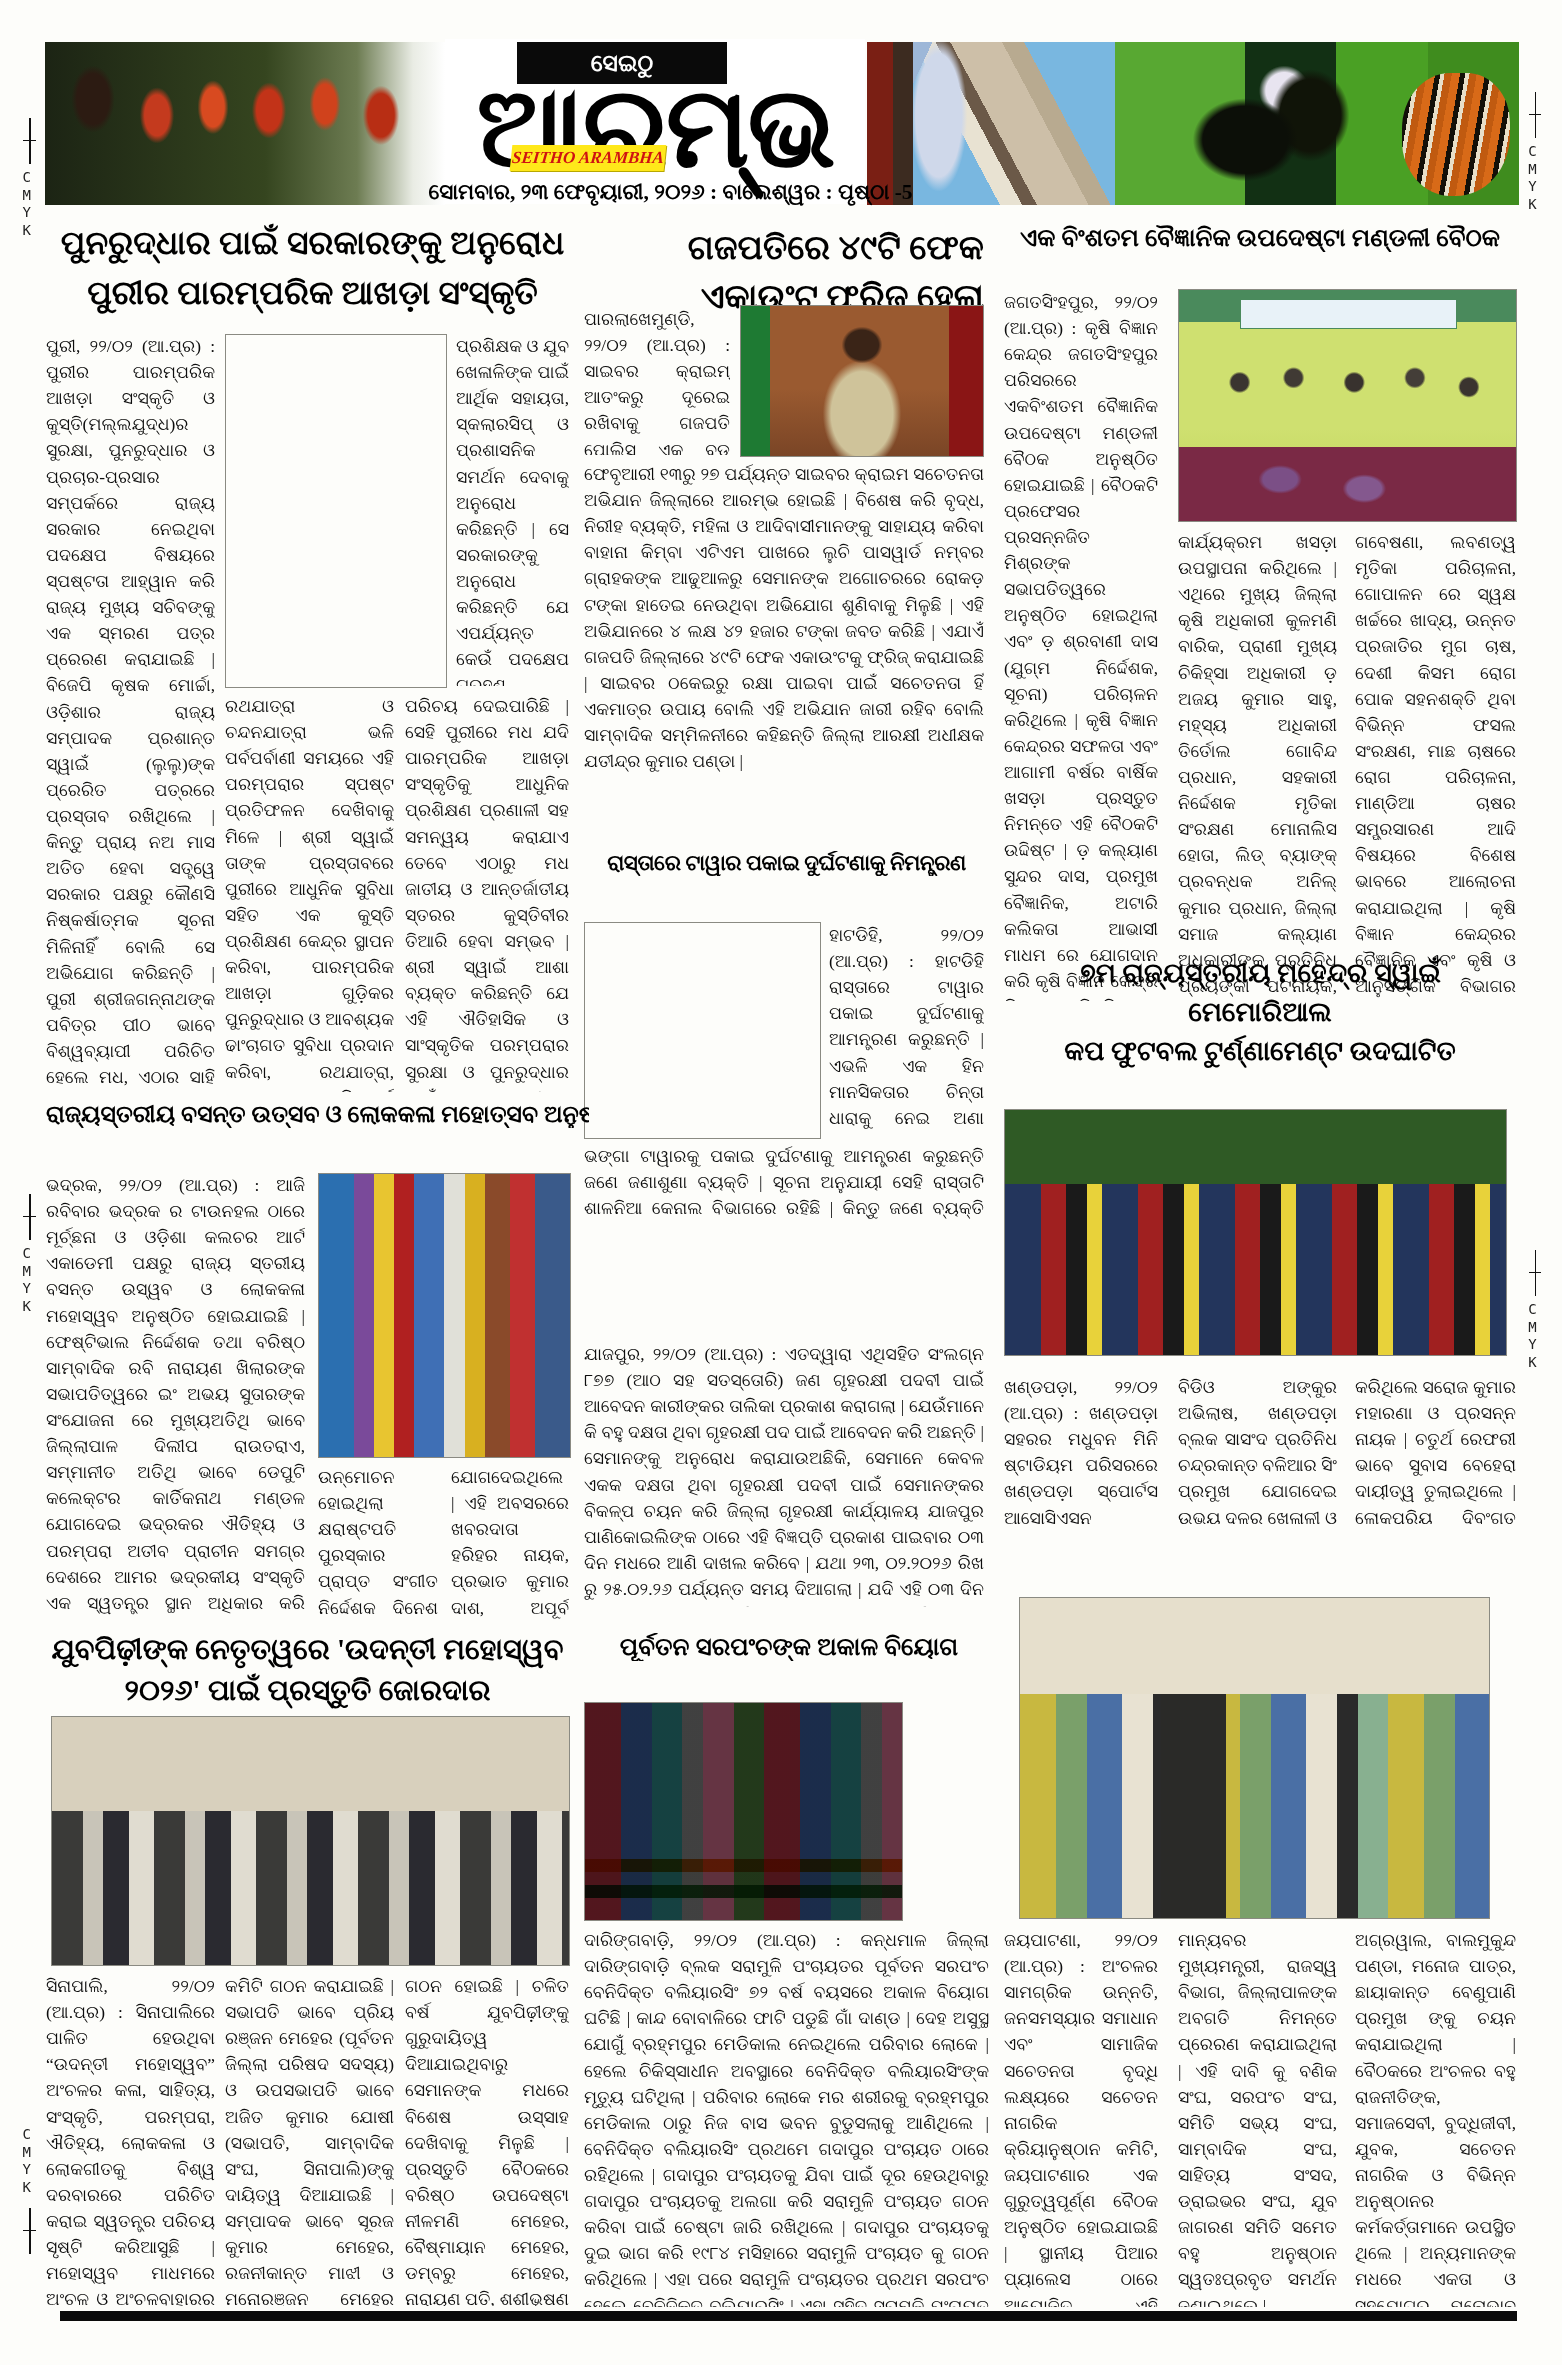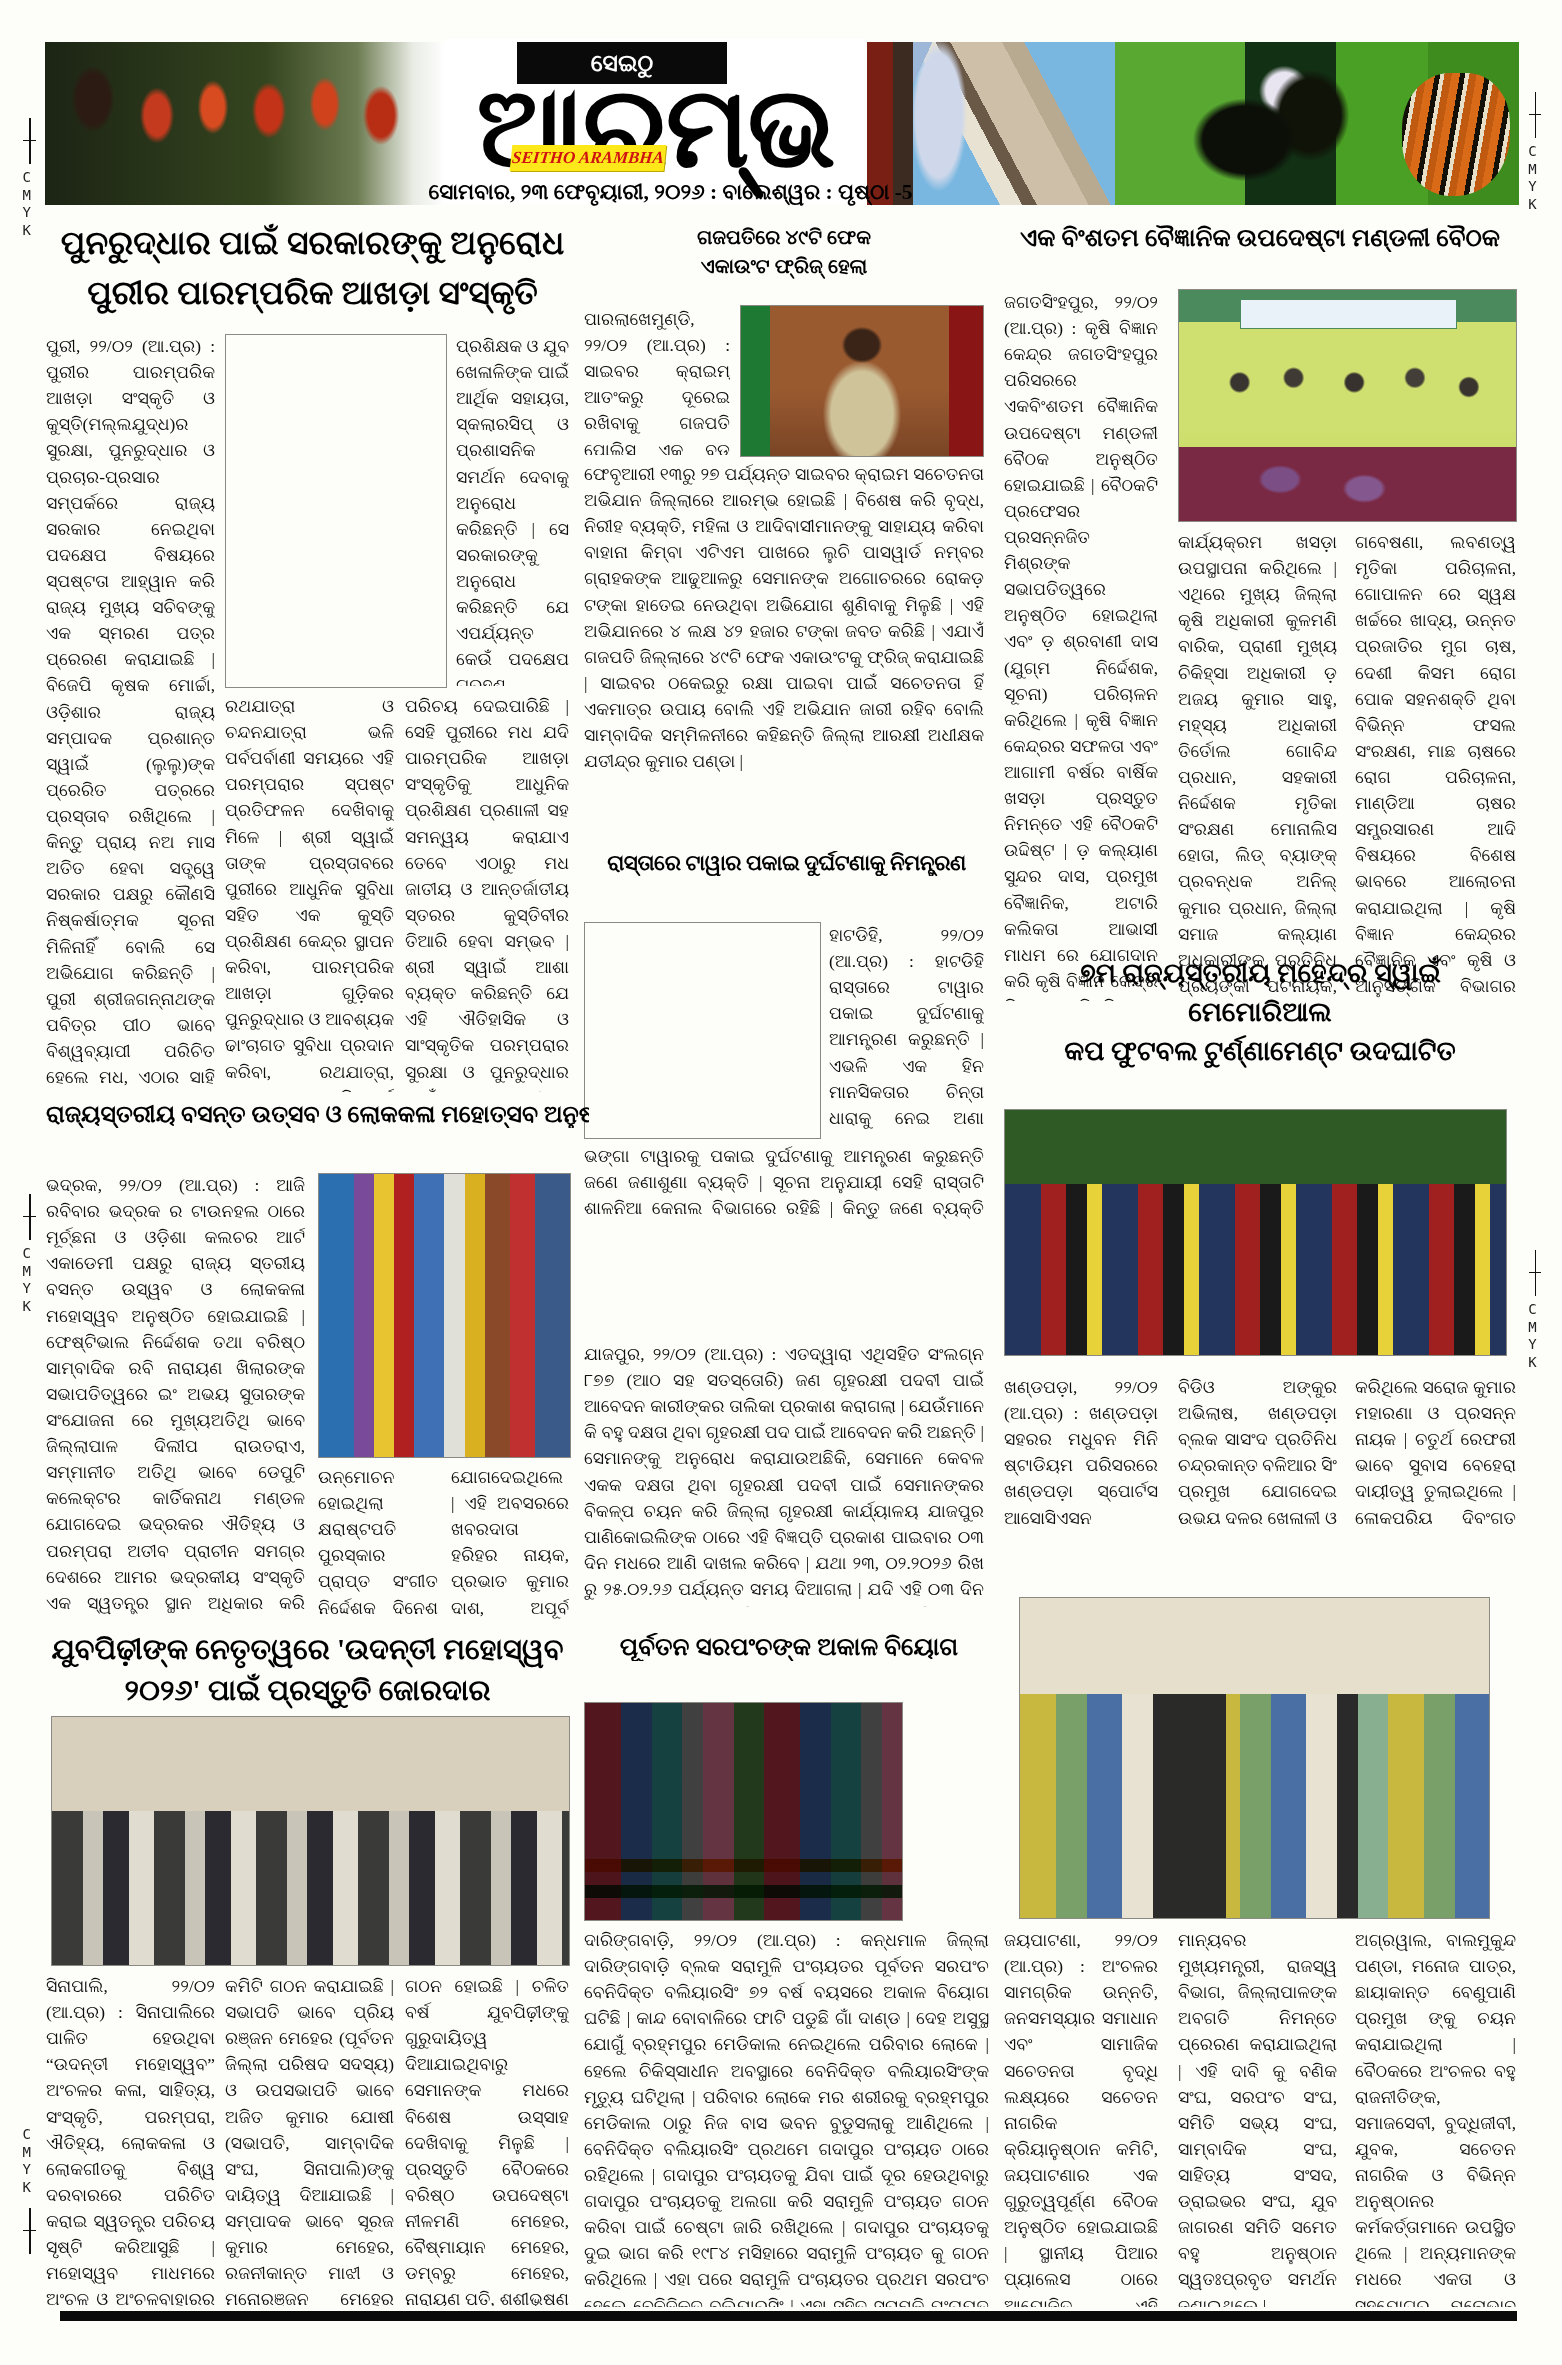--- a/index.html
+++ b/index.html
@@ -161,21 +161,21 @@
   <div class="hl" style="left:46px;top:219px;width:533px;font-size:33px;line-height:1.5;">
     <span class="l">ପୁନରୁଦ୍ଧାର ପାଇଁ ସରକାରଙ୍କୁ ଅନୁରୋଧ</span>
     <span class="l">ପୁରୀର ପାରମ୍ପରିକ ଆଖଡ଼ା ସଂସ୍କୃତି</span>
   </div>
   <div class="col" style="left:46px;top:333px;width:169px;height:758px;">ପୁରୀ, ୨୨/୦୨ (ଆ.ପ୍ର) : ପୁରୀର ପାରମ୍ପରିକ ଆଖଡ଼ା ସଂସ୍କୃତି ଓ କୁସ୍ତି(ମଲ୍ଲଯୁଦ୍ଧ)ର ସୁରକ୍ଷା, ପୁନରୁଦ୍ଧାର ଓ ପ୍ରଚାର-ପ୍ରସାର ସମ୍ପର୍କରେ ରାଜ୍ୟ ସରକାର ନେଇଥିବା ପଦକ୍ଷେପ ବିଷୟରେ ସ୍ପଷ୍ଟତା ଆହ୍ୱାନ କରି ରାଜ୍ୟ ମୁଖ୍ୟ ସଚିବଙ୍କୁ ଏକ ସ୍ମରଣ ପତ୍ର ପ୍ରେରଣ କରାଯାଇଛି | ବିଜେପି କୃଷକ ମୋର୍ଚ୍ଚା, ଓଡ଼ିଶାର ରାଜ୍ୟ ସମ୍ପାଦକ ପ୍ରଶାନ୍ତ ସ୍ୱାଇଁ (ଲୁଲୁ)ଙ୍କ ପ୍ରେରିତ ପତ୍ରରେ ପ୍ରସ୍ତାବ ରଖିଥିଲେ | କିନ୍ତୁ ପ୍ରାୟ ନଅ ମାସ ଅତିତ ହେବା ସତ୍ତ୍ୱେ ସରକାର ପକ୍ଷରୁ କୌଣସି ନିଷ୍କର୍ଷାତ୍ମକ ସୂଚନା ମିଳିନାହିଁ ବୋଲି ସେ ଅଭିଯୋଗ କରିଛନ୍ତି | ପୁରୀ ଶ୍ରୀଜଗନ୍ନାଥଙ୍କ ପବିତ୍ର ପୀଠ ଭାବେ ବିଶ୍ୱବ୍ୟାପୀ ପରିଚିତ ହେଲେ ମଧ, ଏଠାର ସାହି ପରମ୍ପରାରେ ଆଖଡ଼ା ସଂସ୍କୃତି ଏକ ଅବିଚ୍ଛିନ୍ନ ଅଂଶ ଭାବେ ପ୍ରାଚୀନକାଳରୁ ବର୍ତମାନ ପର୍ଯ୍ୟନ୍ତ ଅବସ୍ଥିତ | ଦୋଳମଣ୍ଡପ ସାହି, ମାର୍କଣ୍ଡେଶ୍ୱର ସାହି, ହରଚଣ୍ଡୀ ସାହି ପ୍ରମୁଖ ଅଂଚଳରେ ଅବସ୍ଥିତ ଆଖଡ଼ାଗୁଡ଼ିକ କେବଳ କ୍ରୀଡ଼ା କେନ୍ଦ୍ର ନୁହେଁ; ସେଗୁଡ଼ିକ ଶାରୀରିକ ସାମର୍ଥ୍ୟ, ଶୃଙ୍ଖଳା, ସାମାଜିକ</div>
   <div id="ph-akhada" class="photo" style="left:225px;top:334px;width:220px;height:352px;"></div>
   <div class="col" style="left:456px;top:333px;width:113px;height:353px;">ପ୍ରଶିକ୍ଷକ ଓ ଯୁବ ଖେଳାଳିଙ୍କ ପାଇଁ ଆର୍ଥିକ ସହାୟତା, ସ୍କଲାରସିପ୍ ଓ ପ୍ରଶାସନିକ ସମର୍ଥନ ଦେବାକୁ ଅନୁରୋଧ କରିଛନ୍ତି | ସେ ସରକାରଙ୍କୁ ଅନୁରୋଧ କରିଛନ୍ତି ଯେ ଏପର୍ଯ୍ୟନ୍ତ କେଉଁ ପଦକ୍ଷେପ ଗ୍ରହଣ କରାଯାଇଛି, କୌଣସି ନୂତନ ଯୋଜନା କିମ୍ବା ବଜେଟ୍ ବିନିଯୋଗ ହୋଇଛି କି</div>
   <div class="col" style="left:225px;top:693px;width:169px;height:399px;">ରଥଯାତ୍ରା ଓ ଚନ୍ଦନଯାତ୍ରା ଭଳି ପର୍ବପର୍ବାଣୀ ସମୟରେ ଏହି ପରମ୍ପରାର ସ୍ପଷ୍ଟ ପ୍ରତିଫଳନ ଦେଖିବାକୁ ମିଳେ | ଶ୍ରୀ ସ୍ୱାଇଁ ତାଙ୍କ ପ୍ରସ୍ତାବରେ ପୁରୀରେ ଆଧୁନିକ ସୁବିଧା ସହିତ ଏକ କୁସ୍ତି ପ୍ରଶିକ୍ଷଣ କେନ୍ଦ୍ର ସ୍ଥାପନ କରିବା, ପାରମ୍ପରିକ ଆଖଡ଼ା ଗୁଡ଼ିକର ପୁନରୁଦ୍ଧାର ଓ ଆବଶ୍ୟକ ଢାଂଚାଗତ ସୁବିଧା ପ୍ରଦାନ କରିବା, ରଥଯାତ୍ରା, ଚନ୍ଦନଯାତ୍ରା ଆଦି ପର୍ବ ସମୟରେ ନିୟମିତ କୁସ୍ତି ପ୍ରତିଯୋଗିତା ଆୟୋଜନ କରିବା, ସ୍କୁଲ ଓ କଲେଜରେ କୁସ୍ତିକୁ ଐଚ୍ଛିକ ବିଷୟ ଭାବେ ଅନ୍ତର୍ଭୁକ୍ତ କରାଇବା ସହ ପର୍ଯ୍ୟଟନ ନୀତି ସହ ଆଖଡ଼ା ସଂସ୍କୃତିର ସମନ୍ୱୟ ରକ୍ଷାକରି</div>
   <div class="col" style="left:405px;top:693px;width:164px;height:399px;">ପରିଚୟ ଦେଇପାରିଛି | ସେହି ପୁରୀରେ ମଧ ଯଦି ପାରମ୍ପରିକ ଆଖଡ଼ା ସଂସ୍କୃତିକୁ ଆଧୁନିକ ପ୍ରଶିକ୍ଷଣ ପ୍ରଣାଳୀ ସହ ସମନ୍ୱୟ କରାଯାଏ ତେବେ ଏଠାରୁ ମଧ ଜାତୀୟ ଓ ଆନ୍ତର୍ଜାତୀୟ ସ୍ତରର କୁସ୍ତିବୀର ତିଆରି ହେବା ସମ୍ଭବ | ଶ୍ରୀ ସ୍ୱାଇଁ ଆଶା ବ୍ୟକ୍ତ କରିଛନ୍ତି ଯେ ଏହି ଐତିହାସିକ ଓ ସାଂସ୍କୃତିକ ପରମ୍ପରାର ସୁରକ୍ଷା ଓ ପୁନରୁଦ୍ଧାର ପାଇଁ ସରକାର ଶୀଘ୍ର ଏକ ସ୍ପଷ୍ଟ ରୋଡମ୍ୟାପ ପ୍ରକାଶ କରିବେ | ଦ୍ୱାରା ପୁରୀର ଯୁବପିଢ଼ି ନିଜ ଐତିହ୍ୟ ସହ ଜଡିତ ହୋଇ ଖେଳ କ୍ଷେତ୍ରରେ ନୂତନ ସଫଳତା ଅର୍ଜନ କରିପାରିବେ ବୋଲି ସେ ମତ ପ୍ରକାଶ କରିଛନ୍ତି |</div>
 
-  <div class="hl" style="left:584px;top:223px;width:400px;font-size:20px;line-height:1.45;">
+  <div class="hl" style="left:584px;top:223px;width:400px;font-size:34px;line-height:1.45;text-align:right;">
     <span class="l">ଗଜପତିରେ ୪୯ଟି ଫେକ</span>
     <span class="l">ଏକାଉଂଟ ଫ୍ରିଜ୍ ହେଲା</span>
   </div>
   <div class="col" style="left:584px;top:306px;width:146px;height:149px;">ପାରଲାଖେମୁଣ୍ଡି, ୨୨/୦୨ (ଆ.ପ୍ର) : ସାଇବର କ୍ରାଇମ୍ ଆତଂକରୁ ଦୂରେଇ ରଖିବାକୁ ଗଜପତି ପୋଲିସ ଏକ ବଡ ଅଭିଯାନ ଆରମ୍ଭ କରିଛି | ନିକଟରେ ବିଭିନ୍ନ ସାଧାରଣ ଏକାଉଂଟରୁ ଲକ୍ଷଲକ୍ଷ ଟଙ୍କା ଗାଏବ ଅଭିଯୋଗ ପରେ ଗଜପତି ପୋଲିସ ତନାଘନା ତଦନ୍ତ ଆରମ୍ଭ କରିଛି |</div>
   <div id="ph-police" class="photo" style="left:740px;top:305px;width:242px;height:150px;"></div>
   <div class="col" style="left:584px;top:461px;width:400px;height:378px;">ଫେବୃଆରୀ ୧୩ରୁ ୨୭ ପର୍ଯ୍ୟନ୍ତ ସାଇବର କ୍ରାଇମ ସଚେତନତା ଅଭିଯାନ ଜିଲ୍ଲାରେ ଆରମ୍ଭ ହୋଇଛି | ବିଶେଷ କରି ବୃଦ୍ଧ, ନିରୀହ ବ୍ୟକ୍ତି, ମହିଳା ଓ ଆଦିବାସୀମାନଙ୍କୁ ସାହାଯ୍ୟ କରିବା ବାହାନା କିମ୍ବା ଏଟିଏମ ପାଖରେ ଲୁଚି ପାସୱାର୍ଡ ନମ୍ବର ଗ୍ରାହକଙ୍କ ଆଢୁଆଳରୁ ସେମାନଙ୍କ ଅଗୋଚରରେ ରୋକଡ଼ ଟଙ୍କା ହାତେଇ ନେଉଥିବା ଅଭିଯୋଗ ଶୁଣିବାକୁ ମିଳୁଛି | ଏହି ଅଭିଯାନରେ ୪ ଲକ୍ଷ ୪୨ ହଜାର ଟଙ୍କା ଜବତ କରିଛି | ଏଯାଏଁ ଗଜପତି ଜିଲ୍ଲାରେ ୪୯ଟି ଫେକ ଏକାଉଂଟକୁ ଫ୍ରିଜ୍ କରାଯାଇଛି | ସାଇବର ଠକେଇରୁ ରକ୍ଷା ପାଇବା ପାଇଁ ସଚେତନତା ହିଁ ଏକମାତ୍ର ଉପାୟ ବୋଲି ଏହି ଅଭିଯାନ ଜାରୀ ରହିବ ବୋଲି ସାମ୍ବାଦିକ ସମ୍ମିଳନୀରେ କହିଛନ୍ତି ଜିଲ୍ଲା ଆରକ୍ଷୀ ଅଧୀକ୍ଷକ ଯତୀନ୍ଦ୍ର କୁମାର ପଣ୍ଡା |</div>
 
   <div class="hl" style="left:1004px;top:224px;width:512px;font-size:24.6px;white-space:nowrap;overflow:hidden;">ଏକ ବିଂଶତମ ବୈଜ୍ଞାନିକ ଉପଦେଷ୍ଟା ମଣ୍ଡଳୀ ବୈଠକ</div>
   <div class="col" style="left:1004px;top:289px;width:154px;height:712px;">ଜଗତସିଂହପୁର, ୨୨/୦୨ (ଆ.ପ୍ର) : କୃଷି ବିଜ୍ଞାନ କେନ୍ଦ୍ର ଜଗତସିଂହପୁର ପରିସରରେ ଏକବିଂଶତମ ବୈଜ୍ଞାନିକ ଉପଦେଷ୍ଟା ମଣ୍ଡଳୀ ବୈଠକ ଅନୁଷ୍ଠିତ ହୋଇଯାଇଛି | ବୈଠକଟି ପ୍ରଫେସର ପ୍ରସନ୍ନଜିତ ମିଶ୍ରଙ୍କ ସଭାପତିତ୍ୱରେ ଅନୁଷ୍ଠିତ ହୋଇଥିଲା ଏବଂ ଡ଼ ଶ୍ରବାଣୀ ଦାସ (ଯୁଗ୍ମ ନିର୍ଦ୍ଦେଶକ, ସୂଚନା) ପରିଚାଳନ କରିଥିଲେ | କୃଷି ବିଜ୍ଞାନ କେନ୍ଦ୍ରର ସଫଳତା ଏବଂ ଆଗାମୀ ବର୍ଷର ବାର୍ଷିକ ଖସଡ଼ା ପ୍ରସ୍ତୁତ ନିମନ୍ତେ ଏହି ବୈଠକଟି ଉଦ୍ଦିଷ୍ଟ | ଡ଼ କଲ୍ୟାଣ ସୁନ୍ଦର ଦାସ, ପ୍ରମୁଖ ବୈଜ୍ଞାନିକ, ଅଟାରି କଲିକତା ଆଭାସୀ ମାଧମ ରେ ଯୋଗଦାନ କରି କୃଷି ବିଜ୍ଞାନ କେନ୍ଦ୍ର ନିମନ୍ତେ ସୁଚିନ୍ତିତ ମତ ଦେଇଥିଲେ | ଏହି ବୈଠକରେ ଓଡିଶା କୃଷି ଓ ବୈଷୟିକ ବିଦ୍ୟାଳୟରୁ ମୁଖ୍ୟ, ବିଭାଗ ପ୍ରଫେସର ମହାନ୍ତି, ସହଯୋଗୀ ନିର୍ଦ୍ଦେଶକ, ଆଂଚଳିକ ଗବେଷଣା ଓ ସମ୍ପ୍ରସାରଣ ଭୁବନେଶ୍ୱର ପ୍ରଫେସର ପଣ୍ଡା ଯୋଗ ଦେଇ ମନ୍ତବ୍ୟ ପ୍ରଦାନ କରିଥିଲେ | କୃଷି ବିଜ୍ଞାନ କେନ୍ଦ୍ରର ବୈଜ୍ଞାନିକ ଡ଼ ଜୀବନଜିତ୍ ବାର୍ଷିକ ବିବରଣୀ ଏବଂ ଆଗାମୀ ବର୍ଷର</div>
   <div id="ph-advisory" class="photo" style="left:1178px;top:289px;width:337px;height:231px;">

